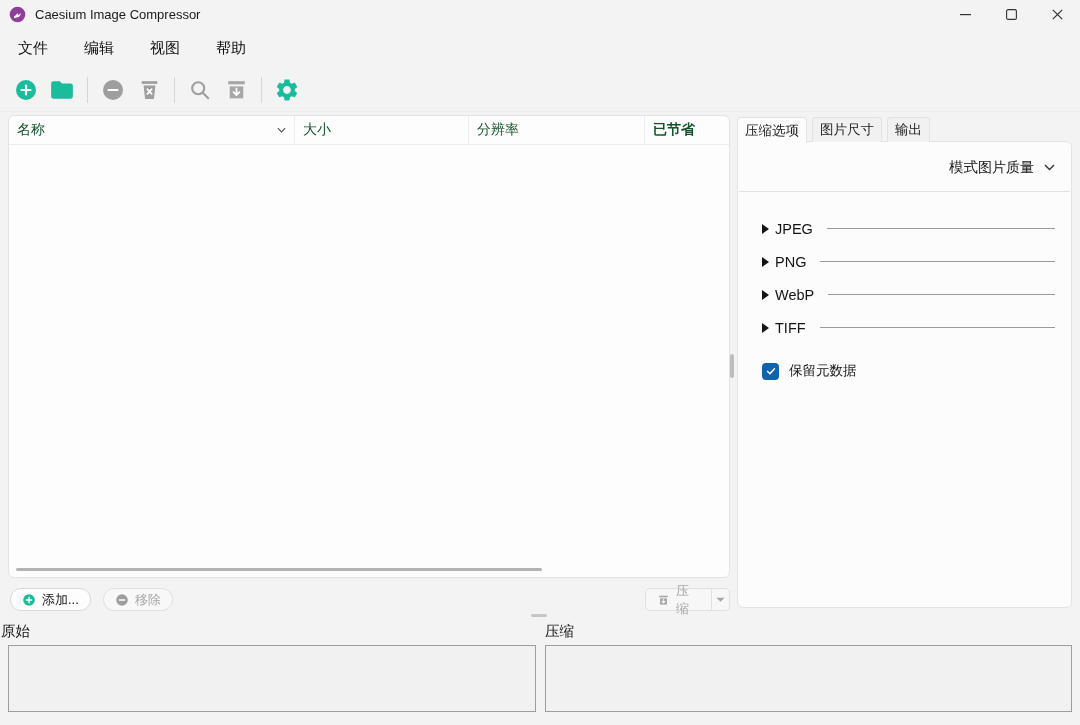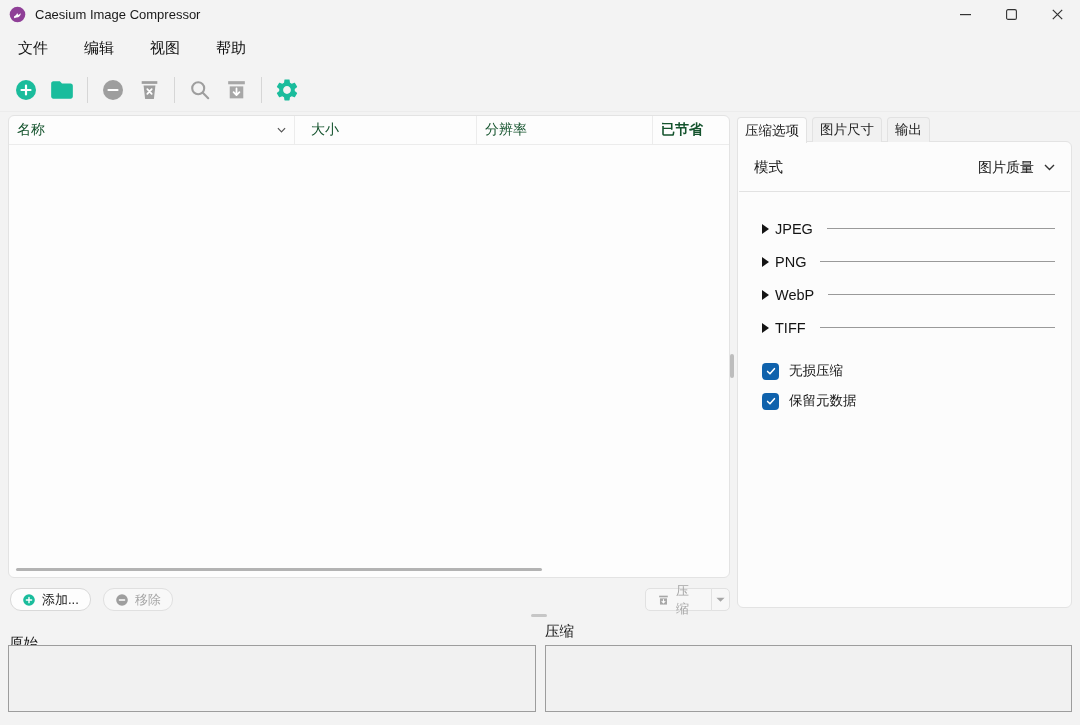--- a/index.html
+++ b/index.html
@@ -30,39 +30,39 @@
   .tb-sep { width:1px; height:26px; background:#d6d6d6; margin:0 7px; }
 
   
   .table-panel { position:absolute; left:8px; top:115px; width:722px; height:463px;
     background:#fdfdfd; border:1px solid #e3e3e3; border-radius:6px; overflow:hidden; }
   .table-header { display:flex; height:29px; border-bottom:1px solid #ececec; align-items:stretch; }
   .th { display:flex; align-items:center; padding-left:8px; font-size:14px; font-weight:normal;
     color:#14532d; border-right:1px solid #ececec; }
   .th:last-child { border-right:none; }
   .th-name { width:286px; justify-content:space-between; padding-right:8px; }
-  .th-size { width:174px;margin-left:8px; }
+  .th-size { width:174px; }
   .th-res { width:176px; }
   .th-saved { flex:1;font-weight:bold; }
   .hscrollbar { position:absolute; left:7px; bottom:6px; width:526px; height:3px;
     background:#b3b3b3; border-radius:2px; }
 
   
   .splitter-grip { position:absolute; left:730px; top:354px; width:4px; height:24px;
     background:#bdbdbd; border-radius:2px; }
 
   
   .side-tabs { position:absolute; left:737px; top:117px; height:25px; display:flex; gap:5px; }
   .side-tab { height:25px; padding:0 7px; font-size:13.5px; display:flex; align-items:center;
     background:#f1f1f1; border:1px solid #e2e2e2; border-bottom:none;
     border-radius:4px 4px 0 0; color:#222; position:relative; z-index:2; }
   .side-tab.active { background:#fcfcfc; height:26px; }
   .side-panel { position:absolute; left:737px; top:141px; width:335px; height:467px;
     background:#fcfcfc; border:1px solid #e3e3e3; border-radius:0 6px 6px 6px; z-index:1; }
-  .mode-row { display:flex; align-items:center; justify-content:space-between;
+  .mode-row { display:flex; align-items:center; justify-content:flex-end;
     padding:16px 16px 14px 16px; }
   .mode-label { font-size:14.5px; }
   .mode-select { display:flex; align-items:center; gap:10px; font-size:14px; color:#151515; }
   .panel-divider { height:1px; background:#e2e2e2; margin:0 1px; }
   .format-list { padding:20px 16px 0 24px; }
   .format-row { height:33px; display:flex; align-items:center; }
   .tri-right { width:0; height:0; border-left:7px solid #141414;
     border-top:5px solid transparent; border-bottom:5px solid transparent; margin-right:6px; }
   .format-label { font-size:14.5px; color:#141414; }
   .format-line { flex:1; height:1px; background:#9a9a9a; margin-left:14px; }
@@ -80,21 +80,21 @@
   .btn-remove { left:103px; color:#a6a6a6; background:#f8f8f8; border-color:#e0e0e0; }
   .btn-compress { left:645px; width:67px; color:#a6a6a6; background:#f7f7f7;
     border-color:#e1e1e1; border-radius:5px 0 0 5px; }
   .btn-compress-arrow { left:711px; width:19px; padding:0; justify-content:center;
     background:#f7f7f7; border-color:#e1e1e1; border-radius:0 5px 5px 0; }
 
   
   .v-grip { position:absolute; left:531px; top:614px; width:16px; height:3px;
     background:#c6c6c6; border-radius:2px; }
   .prev-label { position:absolute; top:622px; font-size:14.5px; color:#141414; }
-  .prev-label-orig { left:9px;margin-top:12px; }
+  .prev-label-orig { left:1px; }
   .prev-label-comp { left:545px; }
   .prev-box { position:absolute; top:645px; height:67px; background:#f1f1f1;
     border:1px solid #9d9d9d; }
   .prev-box-orig { left:8px; width:528px; }
   .prev-box-comp { left:545px; width:527px; }
 </style>
 </head>
 <body>
 
 <div class="app">
@@ -250,28 +250,20 @@
       </div>
     </div>
 
     <div class="check-list">
       <div class="check-row">
         <span class="checkbox">
           <svg width="12" height="12" viewBox="0 0 14 14">
               <path d="M3 7.5l2.8 2.8 5.2-6" stroke="#fff" stroke-width="1.8" fill="none" stroke-linecap="round" stroke-linejoin="round"></path>
             </svg>
         </span>
-        <span class="check-label">无损压缩</span>
-      </div>
-      <div class="check-row">
-        <span class="checkbox">
-          <svg width="12" height="12" viewBox="0 0 14 14">
-              <path d="M3 7.5l2.8 2.8 5.2-6" stroke="#fff" stroke-width="1.8" fill="none" stroke-linecap="round" stroke-linejoin="round"></path>
-            </svg>
-        </span>
         <span class="check-label">保留元数据</span>
       </div>
     </div>
   </div>
 
   <div class="btn btn-add">
     <svg width="14" height="14" viewBox="0 0 24 24">
       <circle cx="12" cy="12" r="10" fill="#1abc9c"></circle>
       <path d="M12 7.5v9M7.5 12h9" stroke="#fff" stroke-width="2.4" fill="none" stroke-linecap="round"></path>
     </svg>

